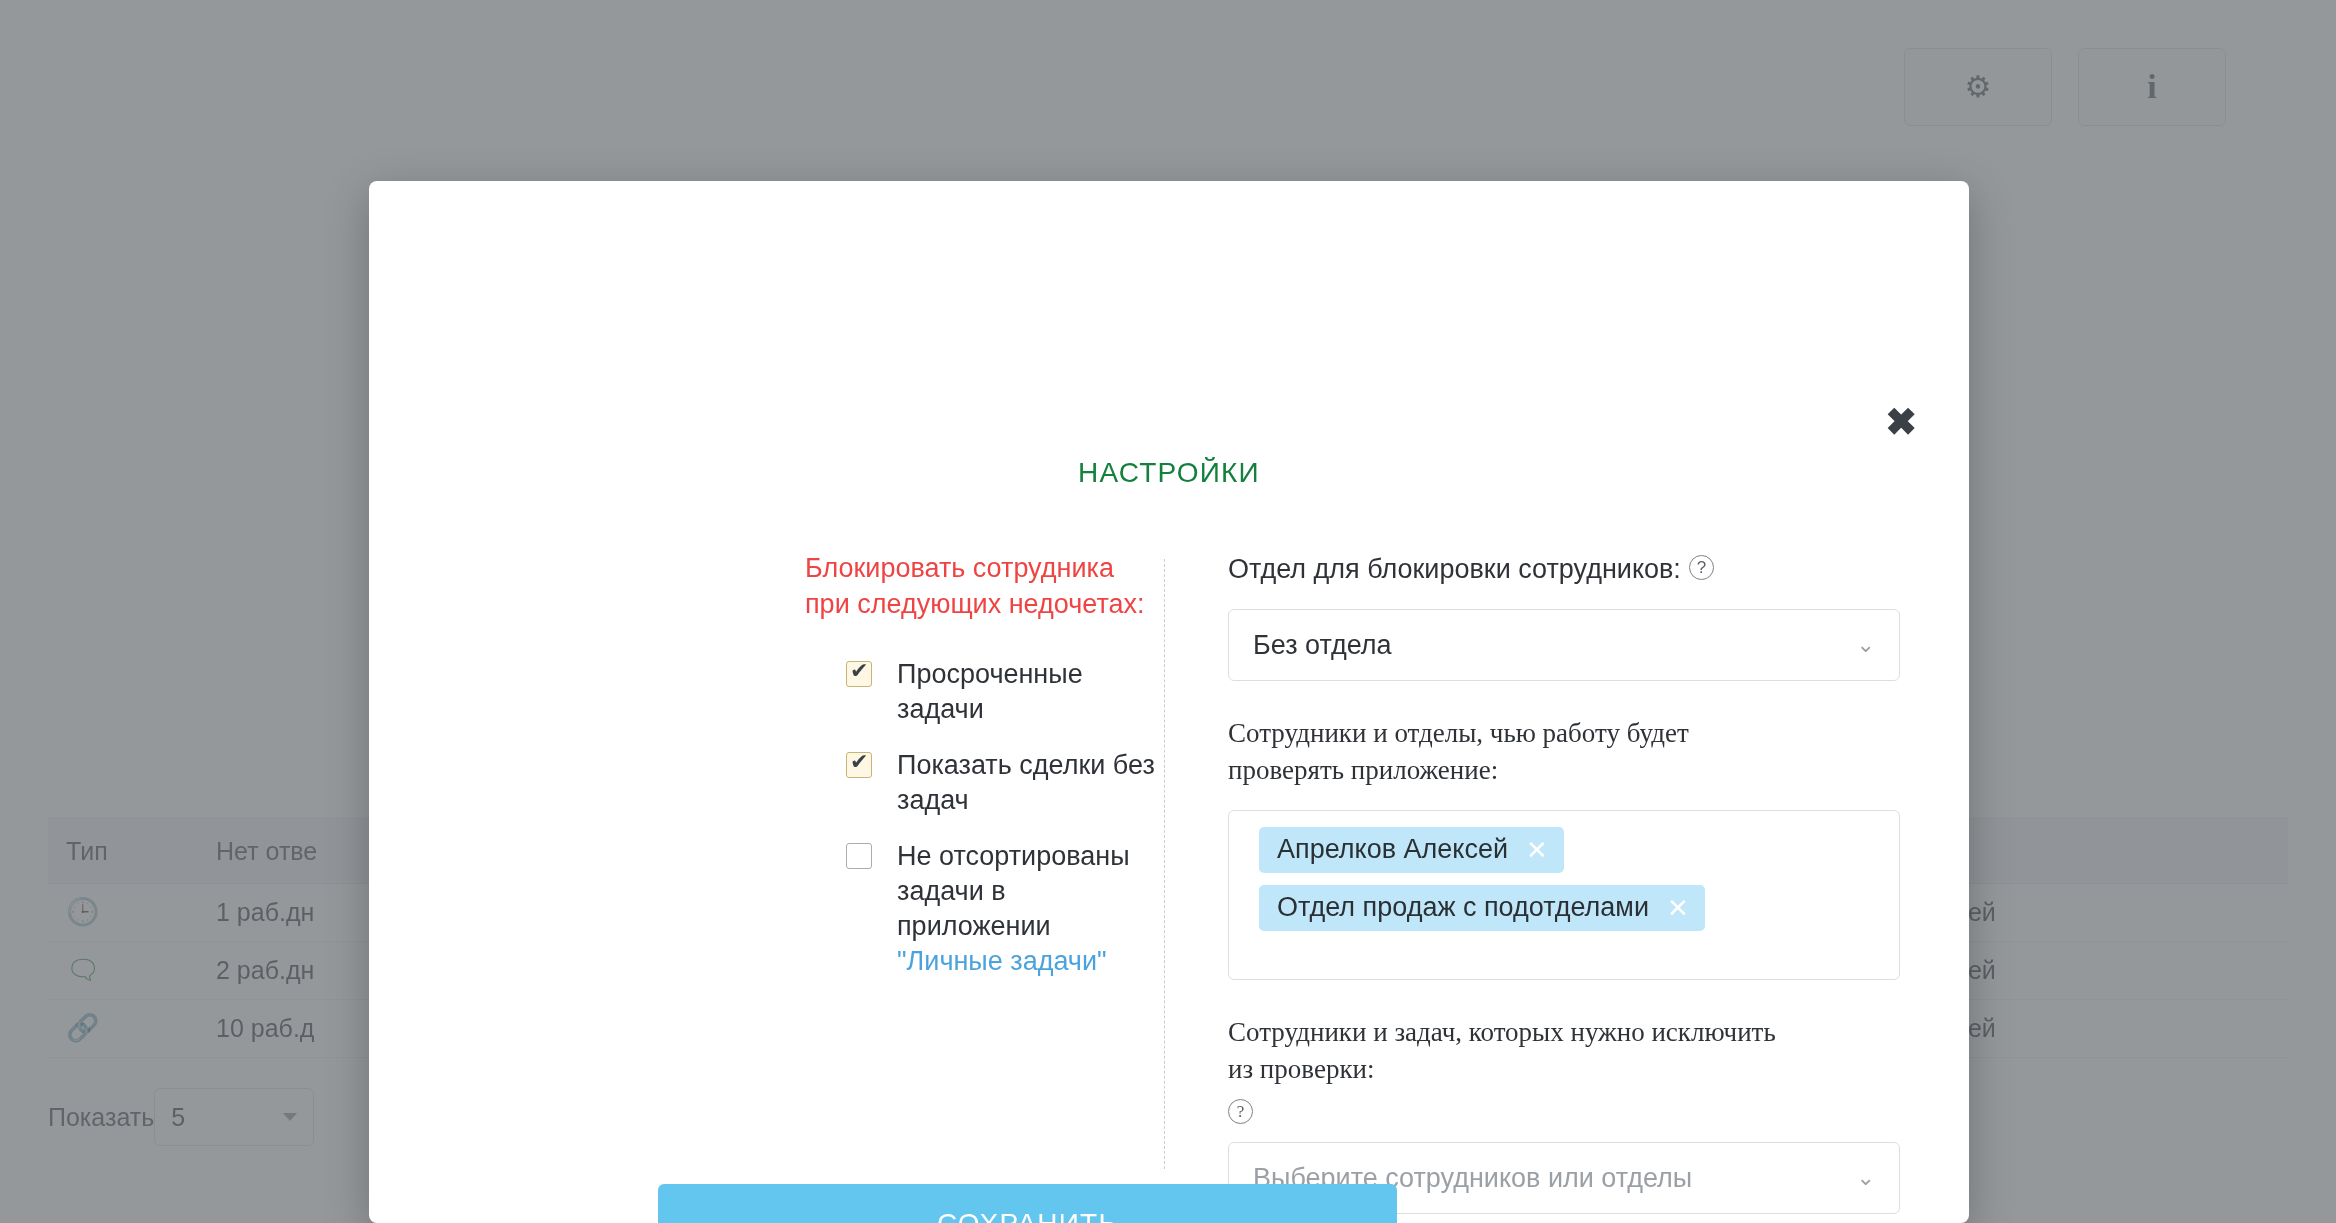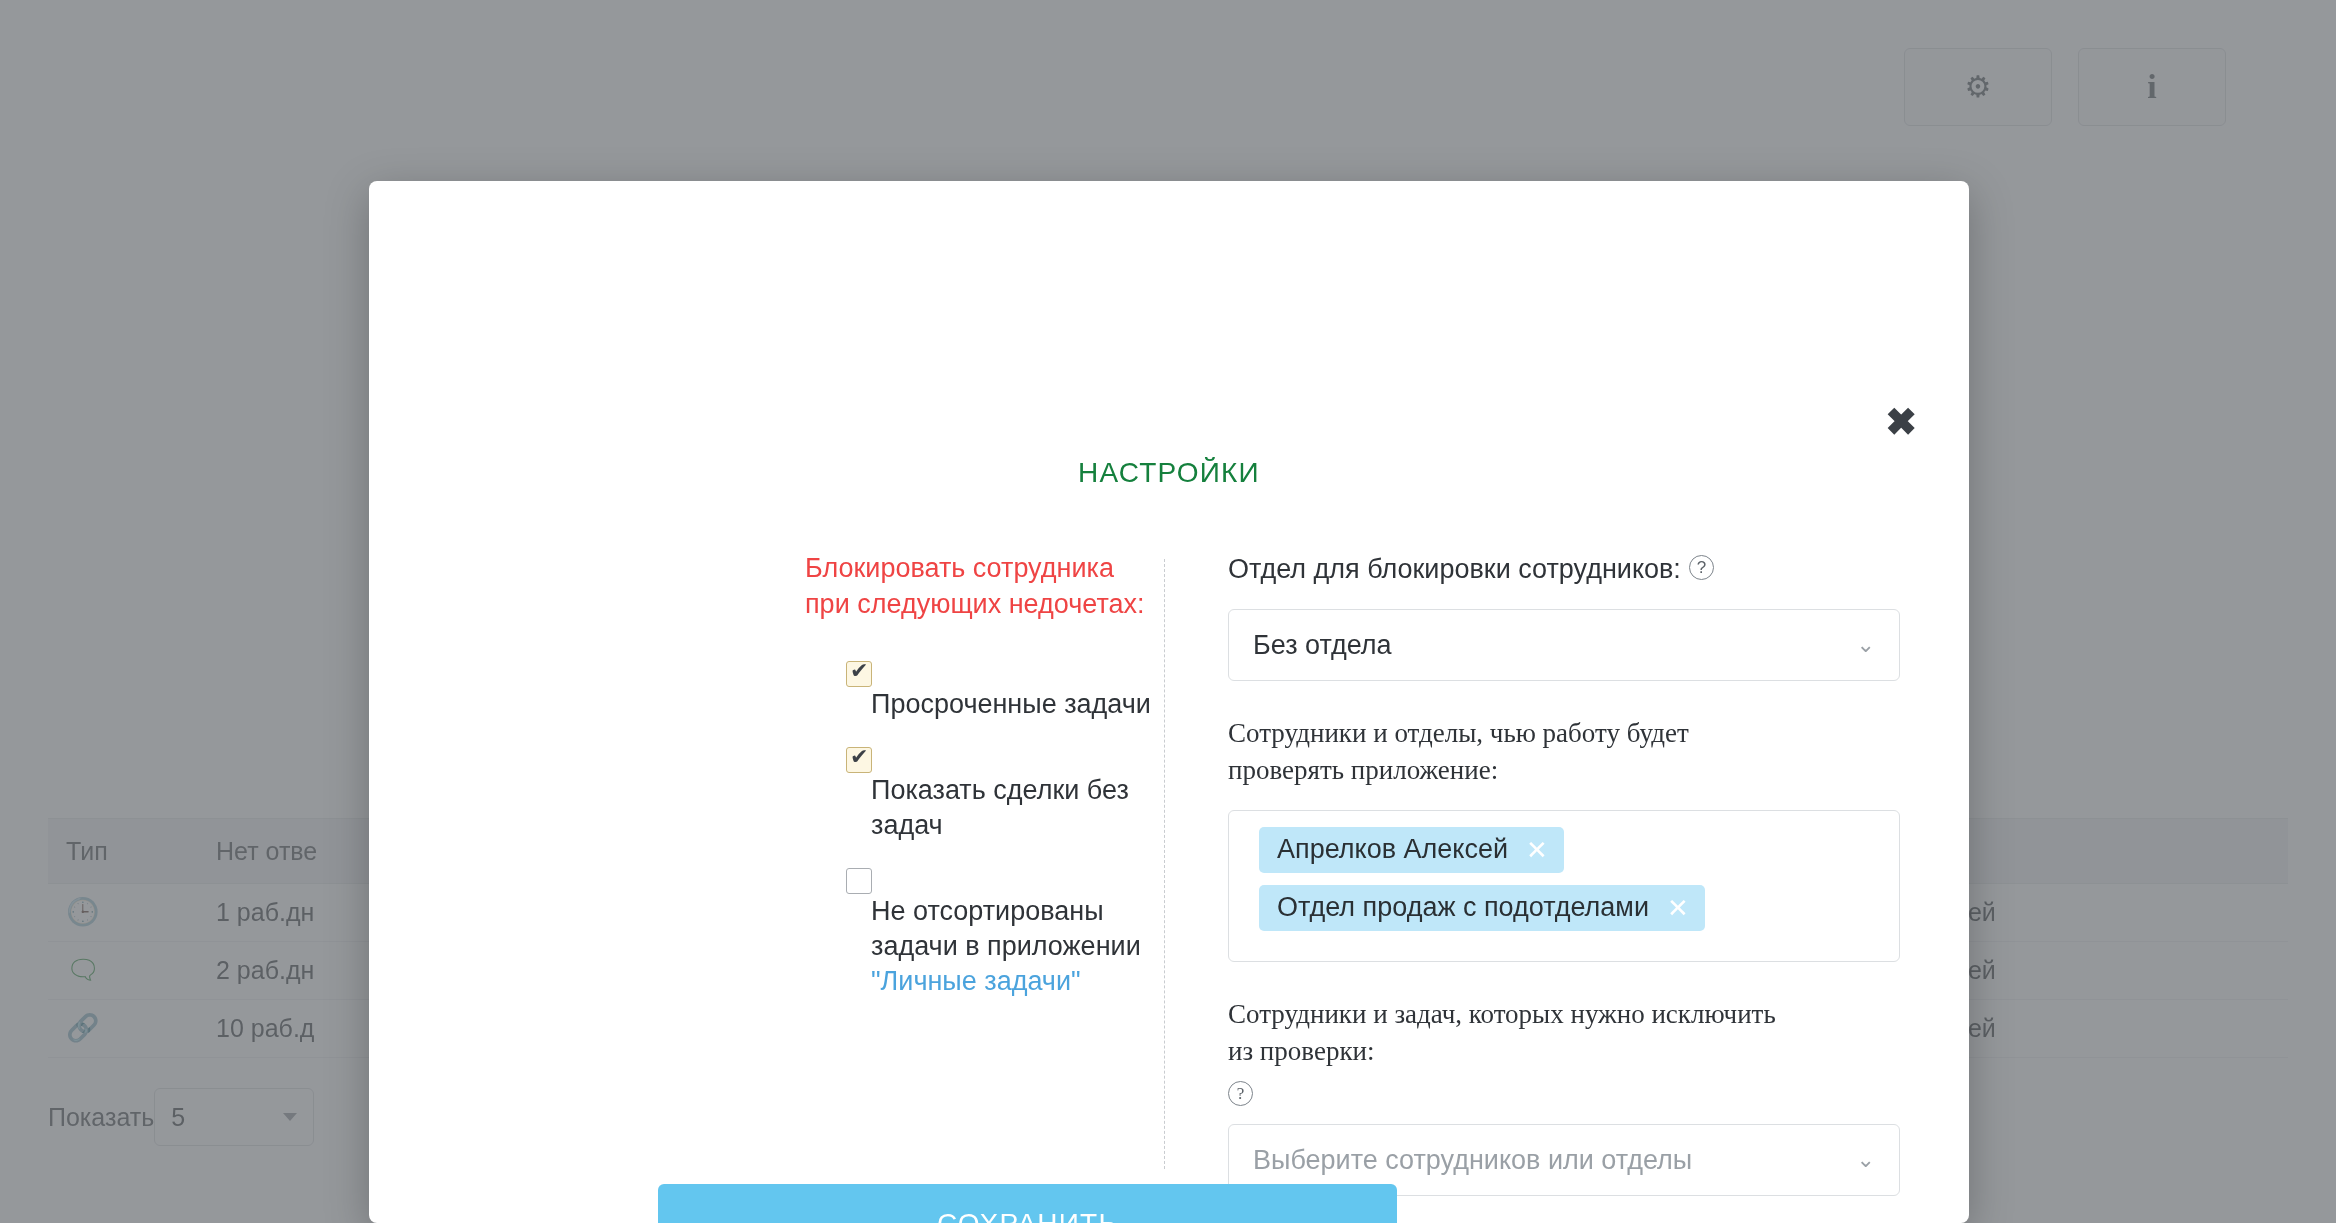--- a/index.html
+++ b/index.html
@@ -199,21 +199,20 @@
   }
 
   .checks {
     margin-top: 34px;
     padding-left: 41px;
   }
   .check-row {
     display: flex;
     align-items: flex-start;
     margin-bottom: 21px;
-    flex-direction: column;
   }
   .checkbox {
     width: 26px;
     height: 26px;
     border: 1px solid #a9adb2;
     border-radius: 3px;
     background: #fff;
     box-sizing: border-box;
     flex: none;
     margin-top: 4px;
@@ -293,21 +292,21 @@
     line-height: 1;
   }
 
   .tokens-box {
     margin-top: 22px;
     width: 672px;
     min-height: 140px;
     border: 1px solid #dcdfe2;
     border-radius: 6px;
     background: #fff;
-    padding: 16px 16px 18px 30px;
+    padding: 16px 16px 36px 30px;
     box-sizing: border-box;
   }
   .token {
     display: inline-flex;
     align-items: center;
     background: #bfe7f9;
     border-radius: 5px;
     padding: 7px 16px 8px 18px;
     font-size: 27px;
     color: #2a3034;

